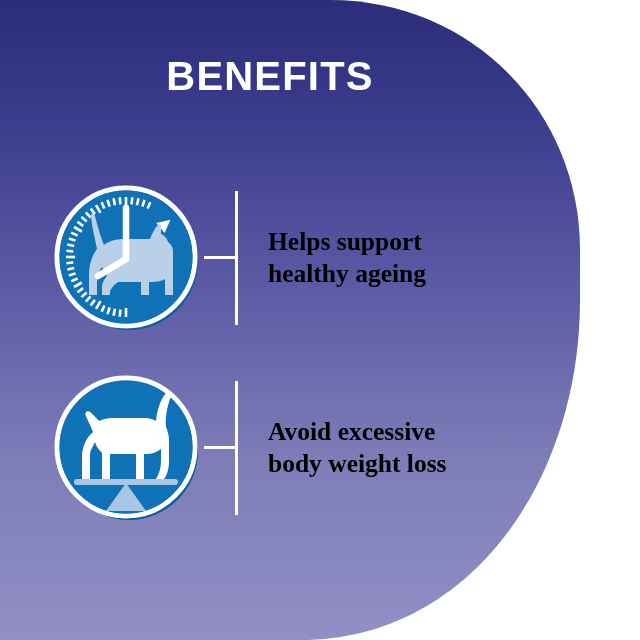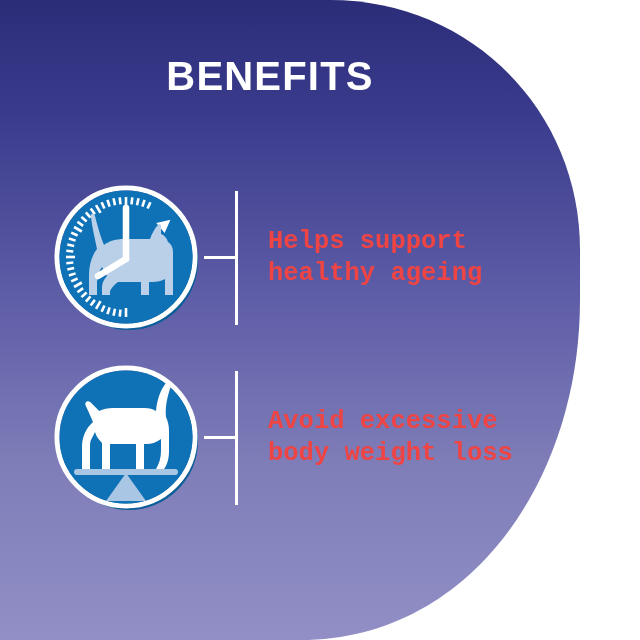--- a/index.html
+++ b/index.html
@@ -51,21 +51,21 @@
   }
 
   
   .benefit-row {
     position: absolute;
     display: flex;
     align-items: center;
     left: 52px;
   }
   #row-0 { top: 183px; }
-  #row-1 { top: 363px; }
+  #row-1 { top: 373px; }
 
   .icon-badge {
     position: relative;
     width: 150px;
     height: 150px;
     flex: 0 0 150px;
   }
   .icon-badge svg { display: block; }
 
   .connector {
@@ -86,25 +86,25 @@
     position: absolute;
     left: 2px;
     top: 73px;
     width: 34px;
     height: 3px;
     background: #ffffff;
   }
 
   .benefit-text {
     margin-left: 26px;
-    color: #ef4444;
+    color: #000000;
     font-size: 25.5px;
     font-weight: bold;
     line-height: 1.24;
-    font-family: Liberation Mono, monospace;
+    font-family: Liberation Serif, serif;
     white-space: pre-line;
     max-width: 260px;
   }
 </style>
 </head>
 <body>
 
 <div id="stage">
 
   <div class="panel">

